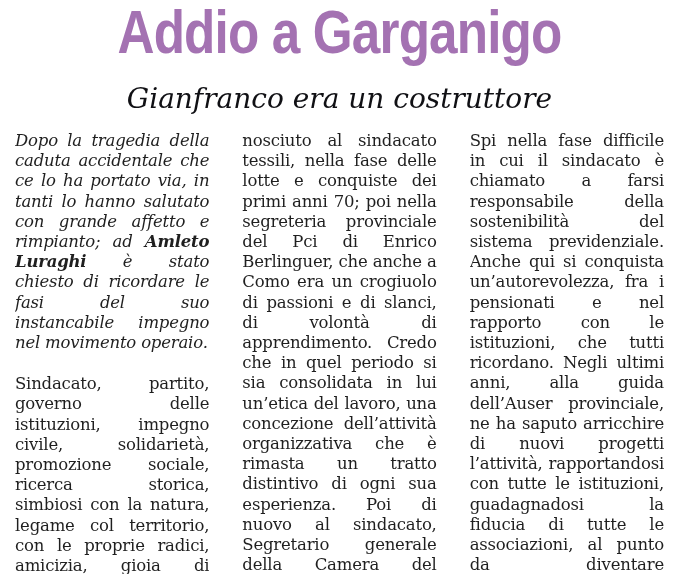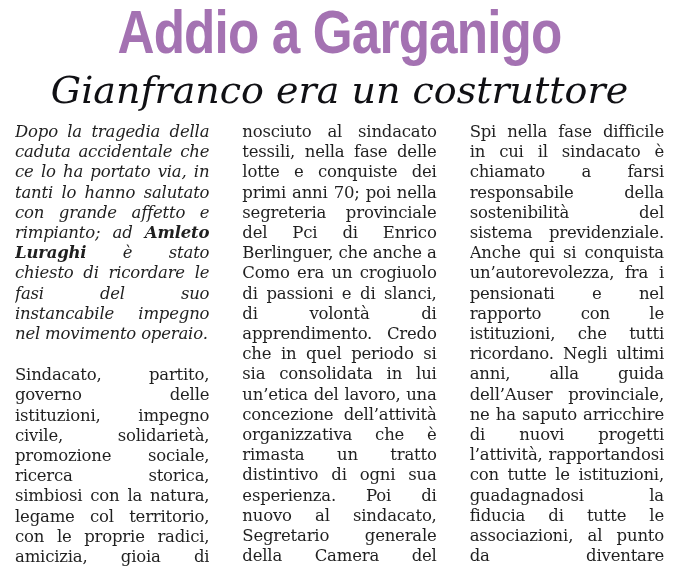--- a/index.html
+++ b/index.html
@@ -26,26 +26,26 @@
     font-weight:bold;
     font-size:61px;
     line-height:64px;
     letter-spacing:-1px;
     color:var(--title-color);
     transform:scaleX(0.84);
     transform-origin:50% 50%;
     white-space:nowrap;
   }
   .subheadline{
-    margin-top:7px;
+    margin-top:16px;
     text-align:center;
     font-family:"DejaVu Serif", serif;
     font-style:italic;
     font-weight:normal;
-    font-size:38px;
+    font-size:28px;
     line-height:38px;
     color:var(--subtitle-color);
     white-space:nowrap;
   }
   .columns{
     display:flex;
     gap:33px;
     padding:0 15px;
     margin-top:13px;
     height:446px;

